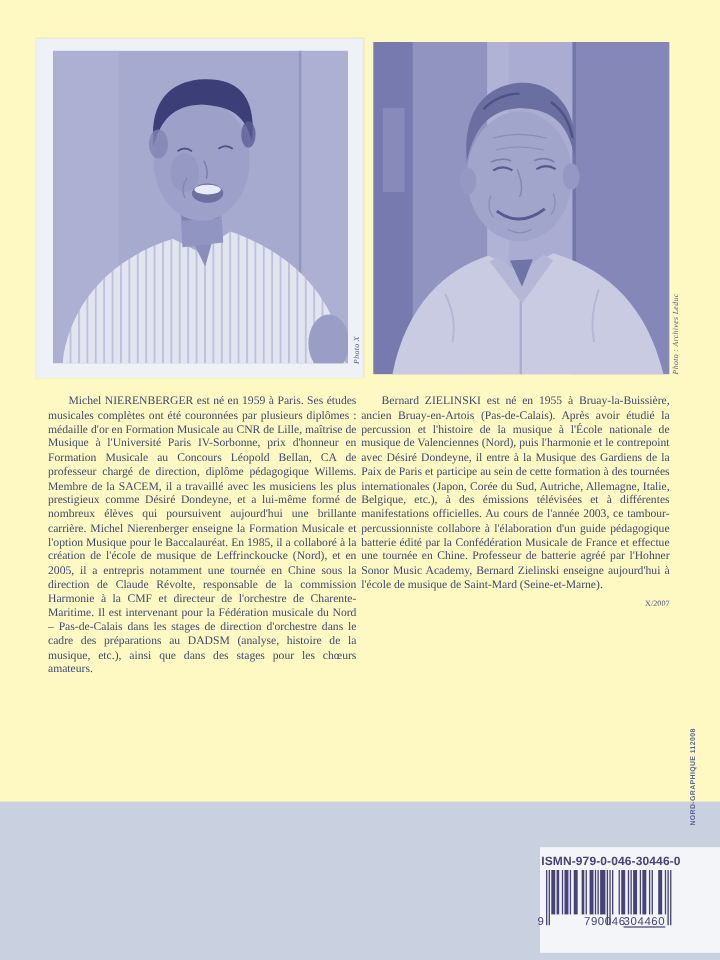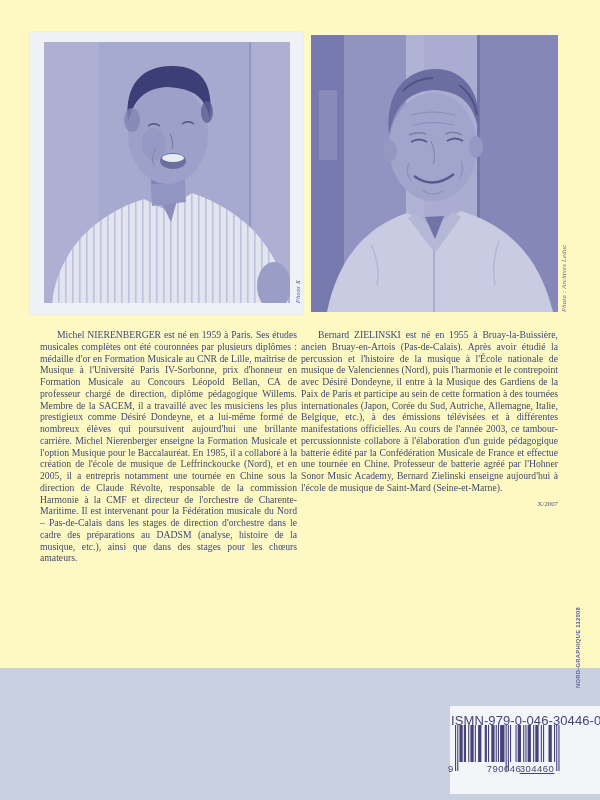--- a/index.html
+++ b/index.html
@@ -18,21 +18,21 @@
 
   .col{position:absolute;top:329px;width:257px;font-size:9.7px;line-height:11.75px;text-align:justify;}
   .col p{margin:0;text-indent:17px;}
   .col-left{left:40px;}
   .col-right{left:301px;}
   .date-code{text-align:right;font-size:6.8px;margin-top:4px;color:#4a5580;}
 
   .printer{position:absolute;left:575px;top:576px;height:112px;writing-mode:vertical-rl;transform:rotate(180deg);font-family:"Liberation Sans",sans-serif;font-size:5.8px;font-weight:bold;letter-spacing:.3px;color:#5d619b;white-space:nowrap;}
 
   .barcode-box{position:absolute;left:450px;top:706px;width:150px;height:88px;background:#f3f5f8;}
-  .ismn{position:absolute;top:7px;left:1px;width:110px;text-align:center;font-family:"Liberation Sans",sans-serif;font-size:13px;font-weight:normal;letter-spacing:.1px;color:#474379;white-space:nowrap;}
+  .ismn{position:absolute;top:7px;left:1px;width:110px;text-align:center;font-family:"Liberation Sans",sans-serif;font-size:10px;font-weight:bold;letter-spacing:.1px;color:#474379;white-space:nowrap;}
   .bars{position:absolute;left:5px;top:19px;}
   .bc-num{position:absolute;font-family:"Liberation Sans",sans-serif;font-size:9.5px;color:#474379;top:57px;}
   .bc-num.n1{left:-2px;}
   .bc-num.n2{left:30px;width:48px;text-align:center;letter-spacing:.5px;}
   .bc-num.n3{left:63px;width:48px;text-align:center;letter-spacing:.5px;text-decoration:underline;}
 </style>
 </head>
 <body>
 
 <div class="page">

